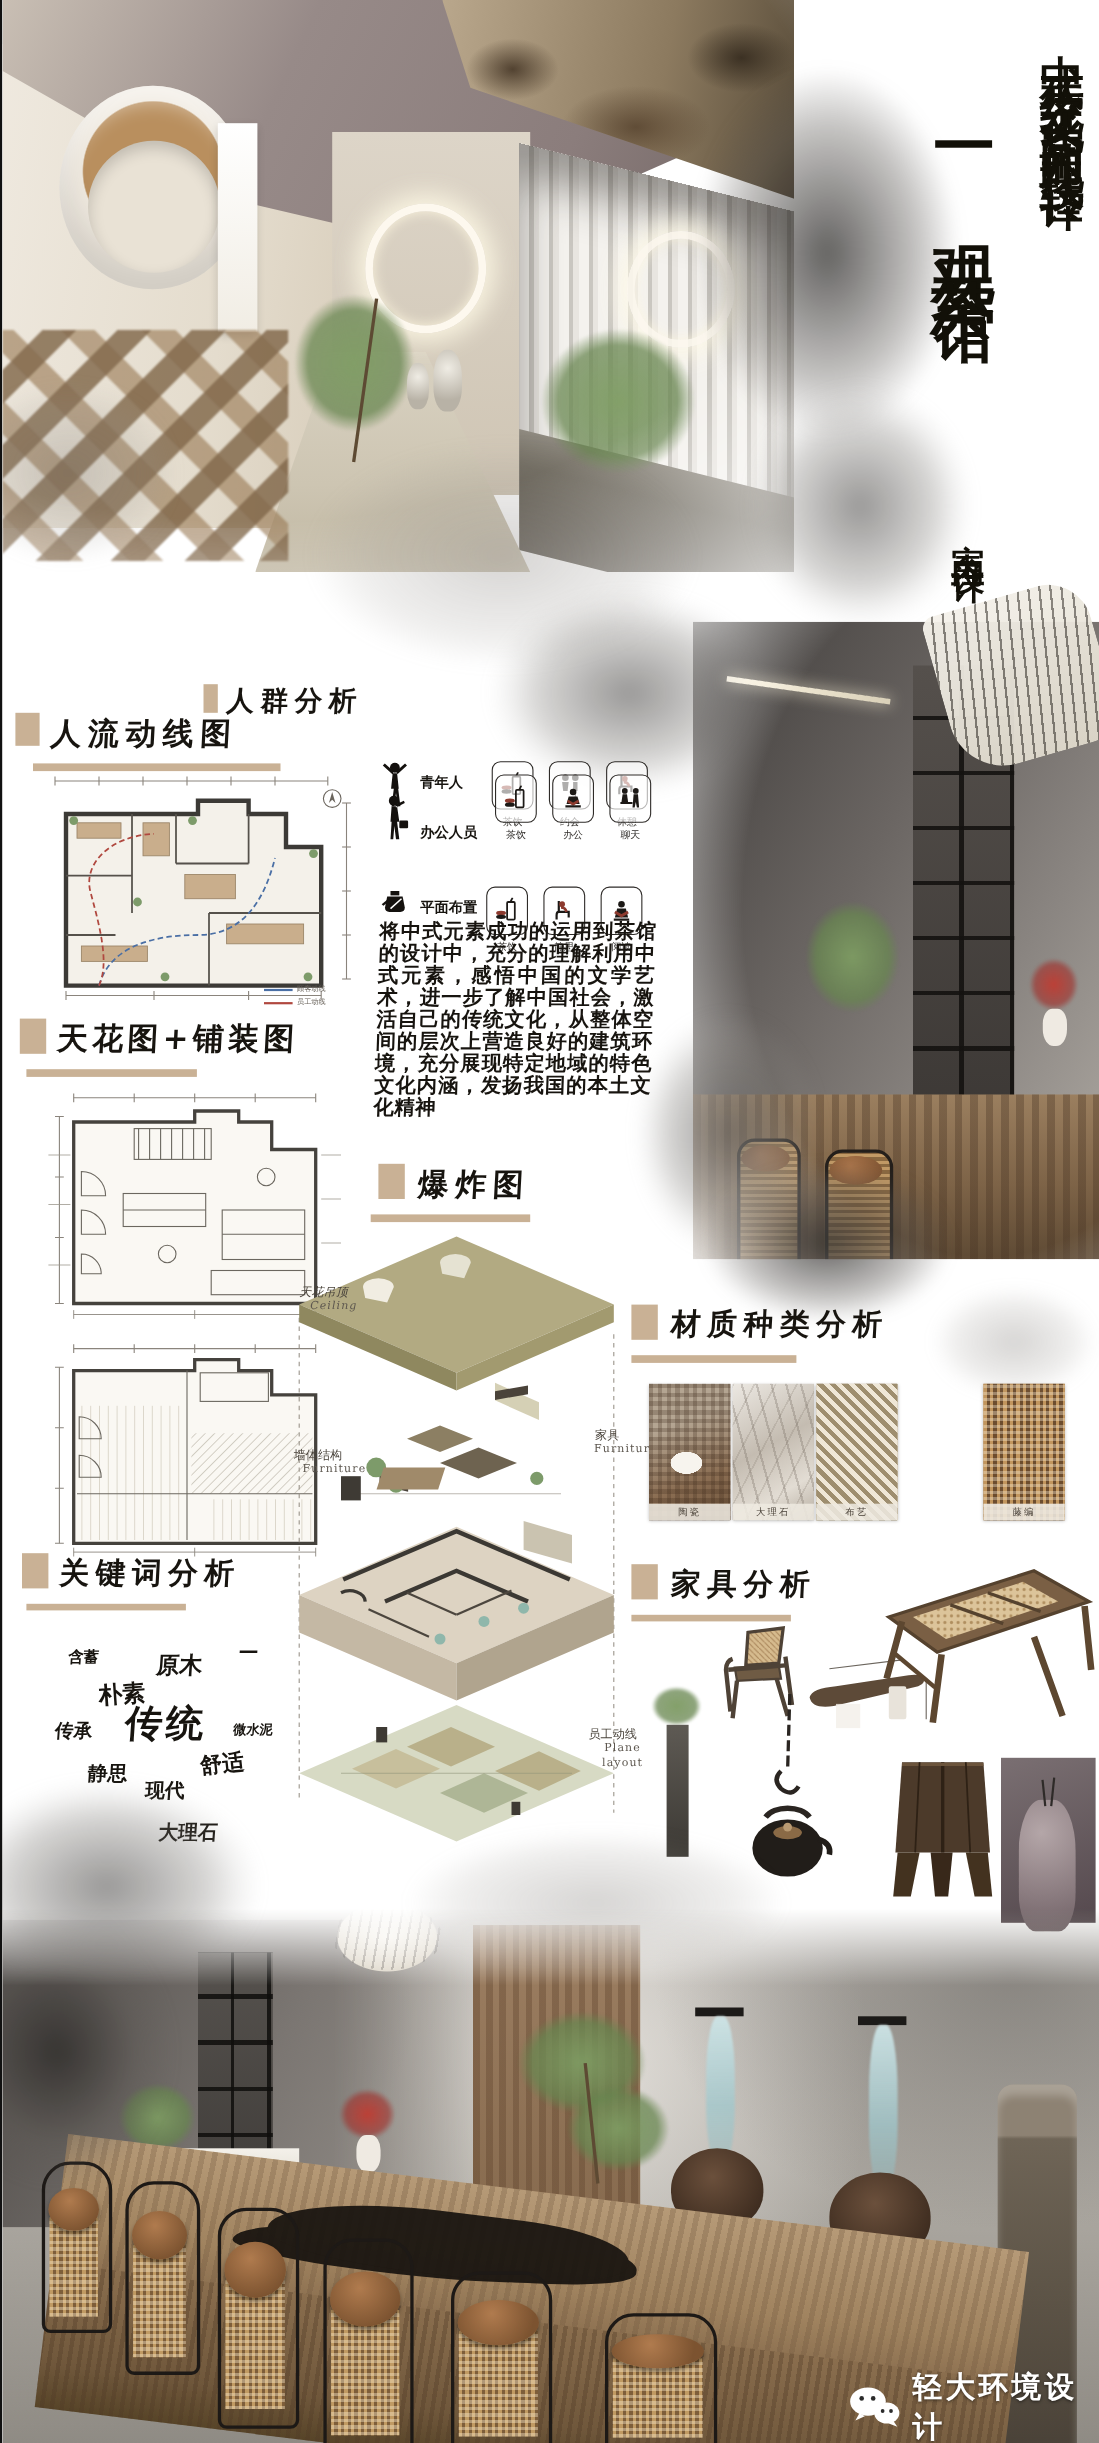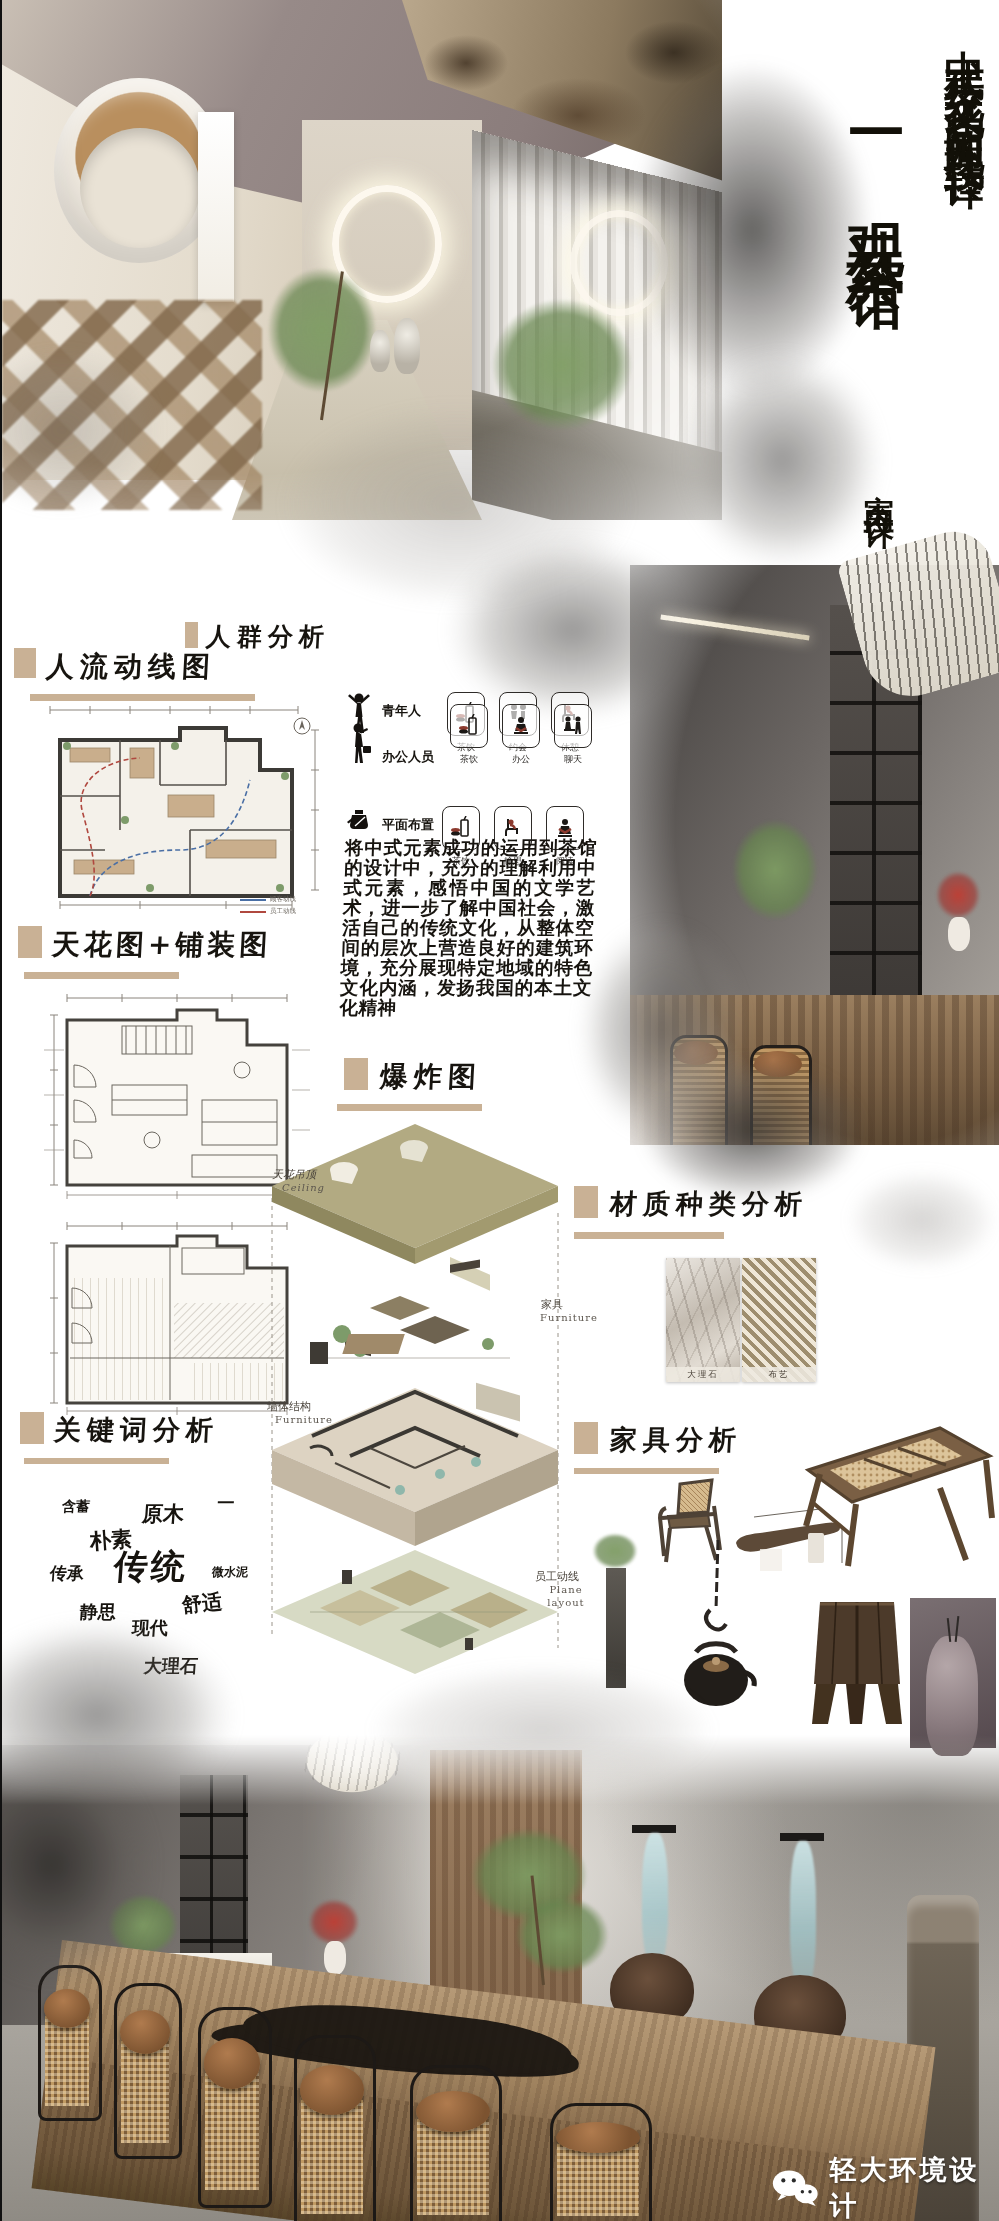--- a/index.html
+++ b/index.html
@@ -626,36 +626,42 @@
         <rect x="215" y="520" width="8" height="12" fill="#3e3a34"></rect>
     </g>
   </svg>
 
   <div class="xlabel" style="left:262px;top:1168px;width:60px;font-style:italic;">
     <span>天花吊顶</span><span class="en">Ceiling</span>
   </div>
   <div class="xlabel" style="left:520px;top:1298px;width:60px;">
     <span>家具</span><span class="en">Furniture</span>
   </div>
-  <div class="xlabel" style="left:255px;top:1400px;width:64px;">
+  <div class="xlabel" style="left:255px;top:1316px;width:64px;">
     <span>墙体结构</span><span class="en">Furniture</span>
   </div>
   <div class="xlabel" style="left:520px;top:1570px;width:70px;">
     <span>员工动线</span><span class="en">Plane layout</span>
   </div>
 
   <div class="sec-square" style="left:572px;top:1186px;width:24px;height:32px;"></div>
   <div class="sec-title" style="left:608px;top:1186px;font-size:27px;">材质种类分析</div>
   <div class="sec-bar" style="left:572px;top:1232px;width:150px;height:7px;"></div>
 
+  <div class="mat-tile m-ceramic" style="left:588px;top:1258px;">
+    <div class="mat-cap">陶瓷</div>
+    </div>
   <div class="mat-tile m-marble" style="left:664px;top:1258px;">
     <div class="mat-cap">大理石</div>
     </div>
   <div class="mat-tile m-fabric" style="left:740px;top:1258px;">
     <div class="mat-cap">布艺</div>
+    </div>
+  <div class="mat-tile m-rattan" style="left:892px;top:1258px;">
+    <div class="mat-cap">藤编</div>
     </div>
   <div class="ink faint" style="left:830px;top:1160px;width:180px;height:120px;"></div>
 
   <div class="sec-square" style="left:18px;top:1412px;width:24px;height:32px;"></div>
   <div class="sec-title" style="left:52px;top:1412px;font-size:27px;">关键词分析</div>
   <div class="sec-bar" style="left:22px;top:1458px;width:145px;height:6px;"></div>
 
   <div class="abs" style="left:30px;top:1482px;width:250px;height:215px;">
     <span class="kw" style="left:30px;top:16px;font-size:14px;">含蓄</span>
     <span class="kw" style="left:110px;top:18px;font-size:21px;">原木</span>

